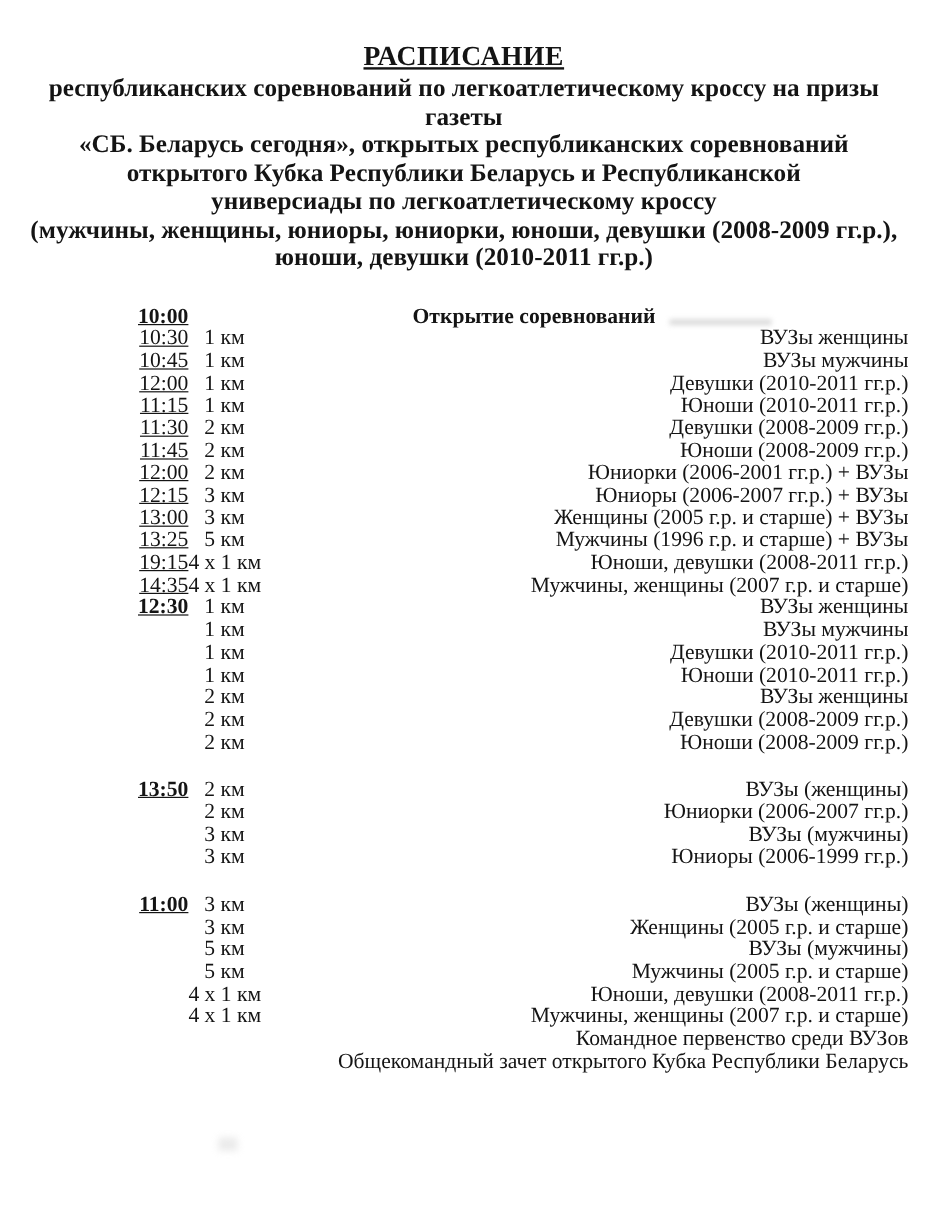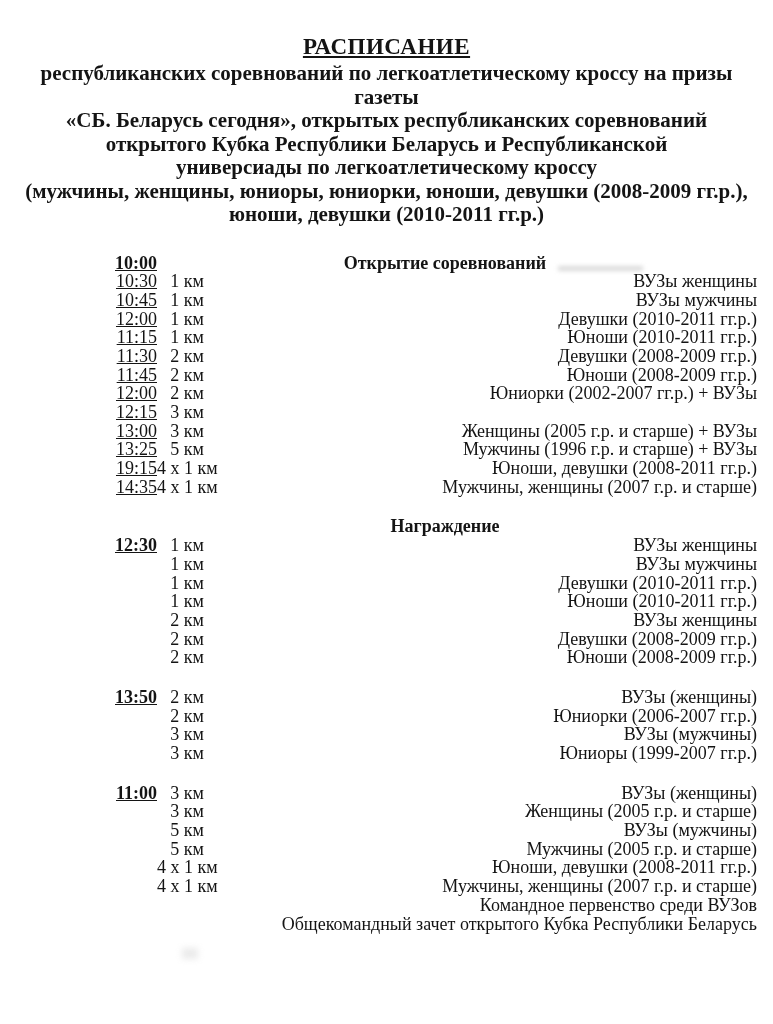--- a/index.html
+++ b/index.html
@@ -111,26 +111,27 @@
 
       <div class="row">
         <span class="c-time">11:45</span>
         <span class="c-dist">2 км</span>
         <span class="c-event">Юноши (2008-2009 гг.р.)</span>
       </div>
 
       <div class="row">
         <span class="c-time">12:00</span>
         <span class="c-dist">2 км</span>
-        <span class="c-event">Юниорки (2002-2007 гг.р.) + ВУЗы</span>
+        <span class="c-event">Юниорки (2006-2001 гг.р.) + ВУЗы</span>
       </div>
 
       <div class="row">
         <span class="c-time">12:15</span>
         <span class="c-dist">3 км</span>
+        <span class="c-event">Юниоры (2006-2007 гг.р.) + ВУЗы</span>
       </div>
 
       <div class="row">
         <span class="c-time">13:00</span>
         <span class="c-dist">3 км</span>
         <span class="c-event">Женщины (2005 г.р. и старше) + ВУЗы</span>
       </div>
 
       <div class="row">
         <span class="c-time">13:25</span>
@@ -143,25 +144,20 @@
         <span class="c-dist">4 х 1 км</span>
         <span class="c-event">Юноши, девушки (2008-2011 гг.р.)</span>
       </div>
 
       <div class="row">
         <span class="c-time">14:35</span>
         <span class="c-dist">4 х 1 км</span>
         <span class="c-event">Мужчины, женщины (2007 г.р. и старше)</span>
       </div>
 
-      <div class="row gap section">
-        <span class="c-time"></span>
-        <span class="c-dist"></span>
-        <span class="c-event">Награждение</span>
-      </div>
 
       <div class="row bt">
         <span class="c-time">12:30</span>
         <span class="c-dist">1 км</span>
         <span class="c-event">ВУЗы женщины</span>
       </div>
 
       <div class="row">
         <span class="c-time"></span>
         <span class="c-dist">1 км</span>
@@ -212,21 +208,21 @@
 
       <div class="row">
         <span class="c-time"></span>
         <span class="c-dist">3 км</span>
         <span class="c-event">ВУЗы (мужчины)</span>
       </div>
 
       <div class="row">
         <span class="c-time"></span>
         <span class="c-dist">3 км</span>
-        <span class="c-event">Юниоры (1999-2007 гг.р.)</span>
+        <span class="c-event">Юниоры (2006-1999 гг.р.)</span>
       </div>
 
       <div class="row gap bt">
         <span class="c-time">11:00</span>
         <span class="c-dist">3 км</span>
         <span class="c-event">ВУЗы (женщины)</span>
       </div>
 
       <div class="row">
         <span class="c-time"></span>

